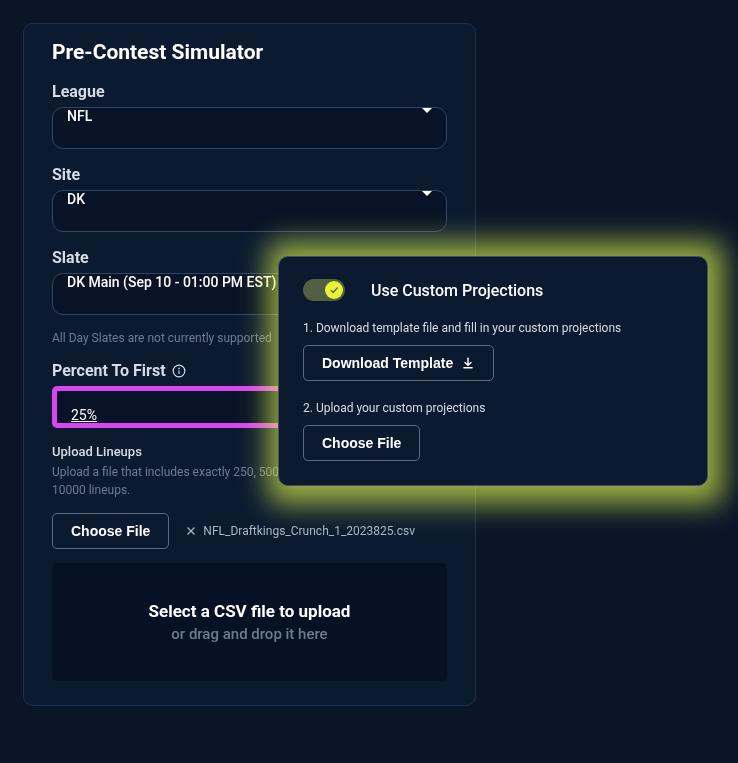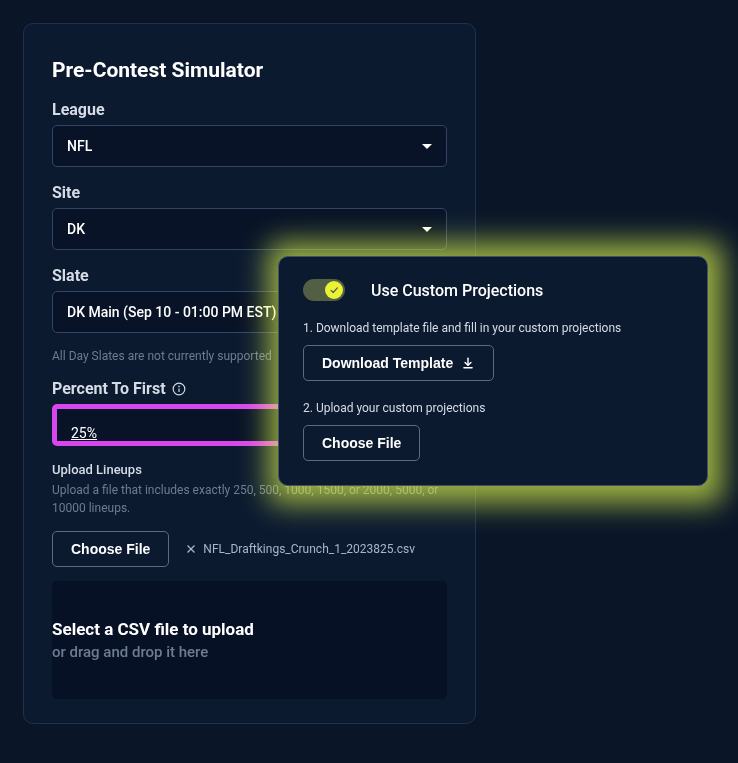--- a/index.html
+++ b/index.html
@@ -13,21 +13,21 @@
     }
 
     .main-panel {
       position: absolute;
       left: 23px;
       top: 23px;
       width: 453px;
       background: #0c1a30;
       border: 1px solid #1e3150;
       border-radius: 10px;
-      padding: 34px 28px 24px;
+      padding: 16px 28px 24px;
     }
 
     .panel-title {
       color: #ffffff;
       font-size: 21px;
       font-weight: 700;
       margin-bottom: 18px;
     }
 
     .field-group { margin-bottom: 16px; }
@@ -40,27 +40,26 @@
       display: flex;
       align-items: center;
       gap: 6px;
     }
 
     .select-box {
       width: 100%;
       height: 42px;
       background: #081327;
       border: 1px solid #314563;
-      border-radius: 5px;
+      border-radius: 11px;
       color: #ffffff;
       font-size: 14px;
       font-weight: 500;
       padding: 0 14px;
       display: flex;
-      align-items: center;
       justify-content: space-between;
       cursor: pointer;
     }
 
     .caret-down {
       width: 0; height: 0;
       border-left: 5px solid transparent;
       border-right: 5px solid transparent;
       border-top: 5px solid #ffffff;
     }
@@ -145,20 +144,21 @@
     }
     .close-x svg { width: 12px; height: 12px; }
 
     .dropzone {
       width: 100%;
       height: 118px;
       background: #071125;
       border-radius: 5px;
       display: flex;
       flex-direction: column;
+      align-items: center;
       justify-content: center;
       gap: 4px;
       cursor: pointer;
     }
 
     .dropzone-primary {
       color: #ffffff;
       font-size: 17px;
       font-weight: 700;
     }

